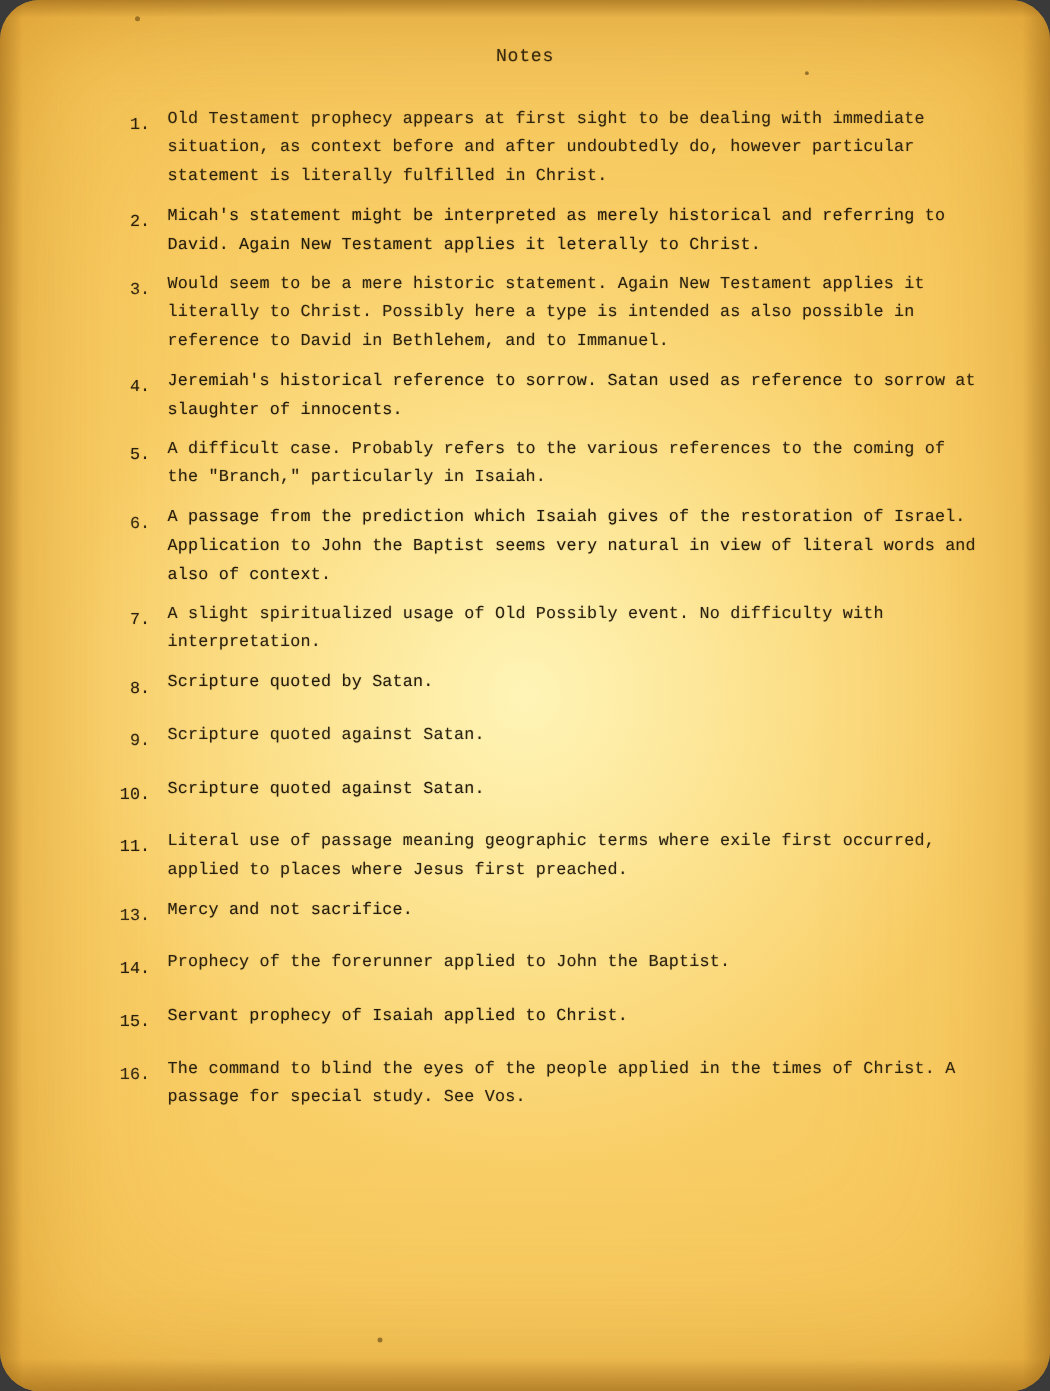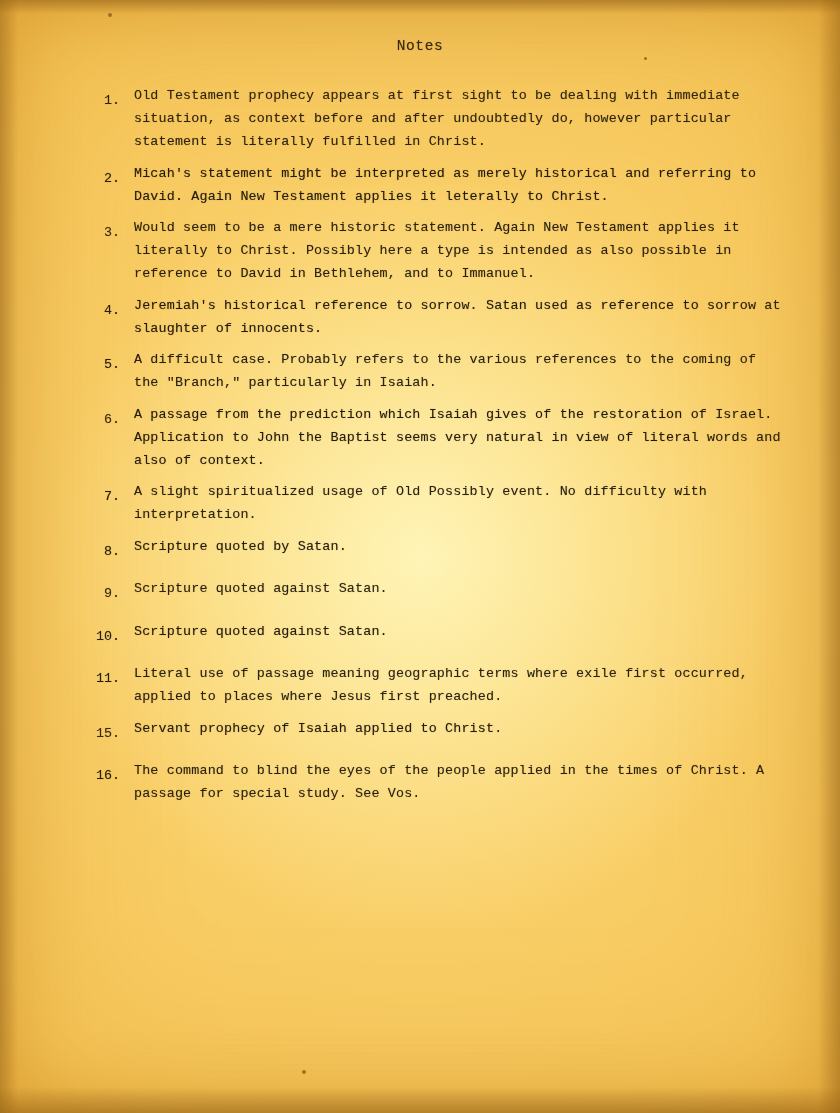--- a/index.html
+++ b/index.html
@@ -17,20 +17,21 @@
   #page {
     position: relative;
     width: 840px;
     height: 1113px;
     box-sizing: border-box;
     background:
       radial-gradient(ellipse 62% 48% at 50% 50%, rgba(255,246,186,0.95) 0%, rgba(253,231,150,0.55) 45%, rgba(250,205,96,0.18) 72%, rgba(243,185,60,0.05) 100%),
       radial-gradient(ellipse 120% 100% at 50% 50%, #fbd77a 0%, #f7c85c 55%, #f0b441 78%, #e8a63a 100%),
       #f5c659;
     overflow: hidden;
+    border-radius: 32px;
   }
 
   
   #vignette {
     position: absolute;
     inset: 0;
     pointer-events: none;
     box-shadow:
       inset 0 0 60px 18px rgba(190,120,20,0.30),
       inset 0 0 150px 40px rgba(200,135,30,0.18);
@@ -168,20 +169,28 @@
       </div>
       <div class="note-item">
         <div class="note-num">10.</div>
         <div class="note-text"><span>Scripture quoted against Satan.</span></div>
       </div>
       <div class="note-item">
         <div class="note-num">11.</div>
         <div class="note-text"><span>Literal use of passage meaning geographic terms where exile first occurred, applied to places where Jesus first preached.</span></div>
       </div>
       <div class="note-item">
+        <div class="note-num">13.</div>
+        <div class="note-text"><span>Mercy and not sacrifice.</span></div>
+      </div>
+      <div class="note-item">
+        <div class="note-num">14.</div>
+        <div class="note-text"><span>Prophecy of the forerunner applied to John the Baptist.</span></div>
+      </div>
+      <div class="note-item">
         <div class="note-num">15.</div>
         <div class="note-text"><span>Servant prophecy of Isaiah applied to Christ.</span></div>
       </div>
       <div class="note-item">
         <div class="note-num">16.</div>
         <div class="note-text"><span>The command to blind the eyes of the people applied in the times of Christ. A passage for special study.  See Vos.</span></div>
       </div>
     </div>
 
   <div id="speck-a"></div>

